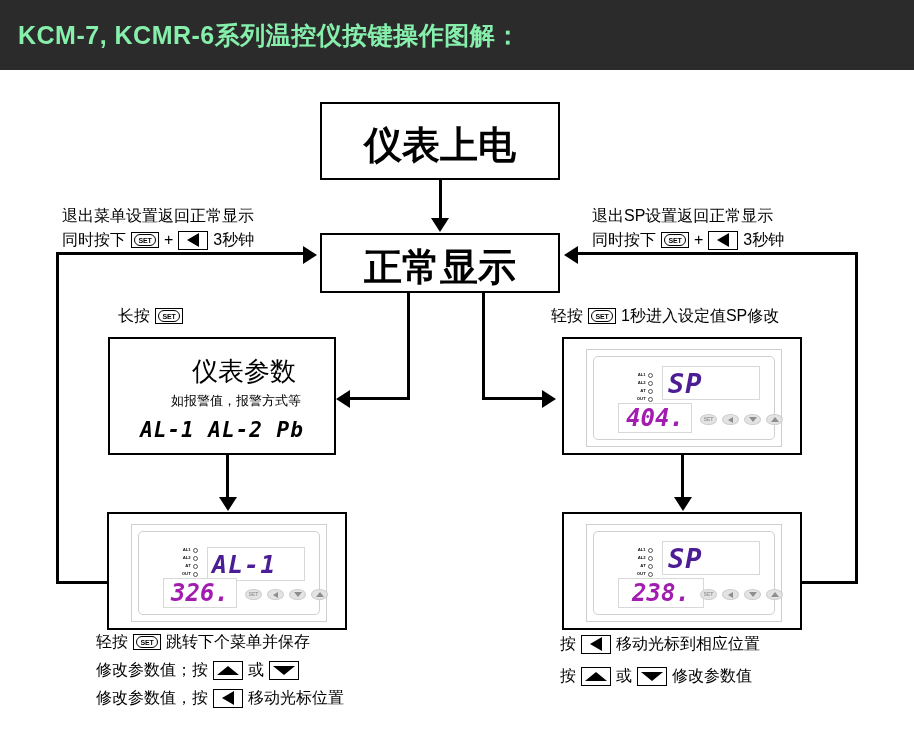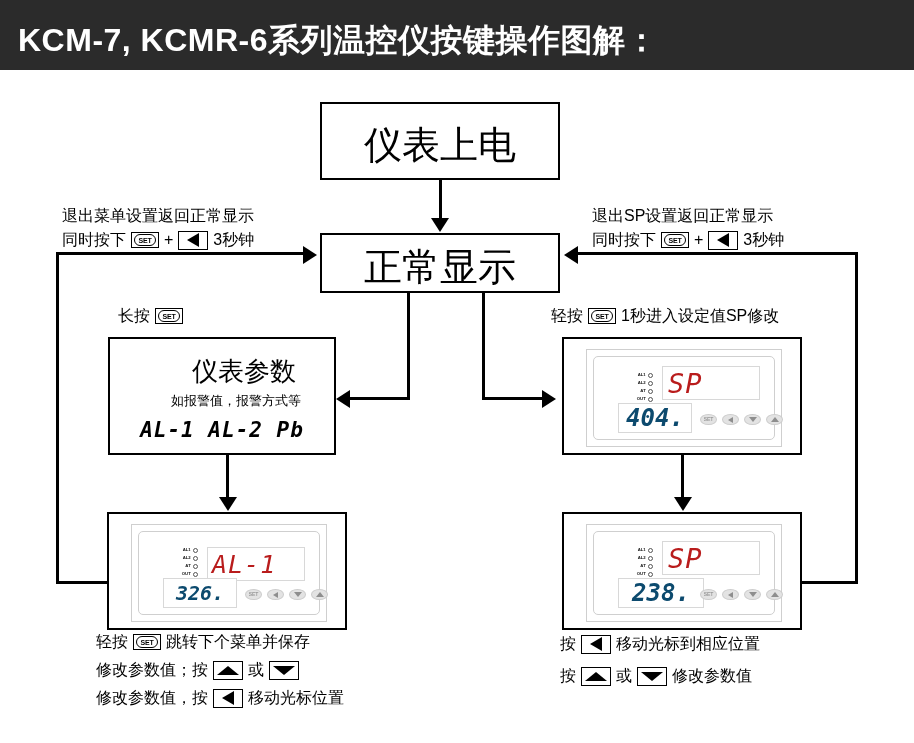--- a/index.html
+++ b/index.html
@@ -1,21 +1,21 @@
 <!DOCTYPE html>
 <html><head>
 <meta charset="utf-8">
 <style>
   html,body{margin:0;padding:0;background:#ffffff;}
   body{width:914px;height:743px;position:relative;overflow:hidden;
        font-family:"Liberation Sans","DejaVu Sans",sans-serif;color:#000;}
 
   
   .header{position:absolute;left:0;top:0;width:914px;height:70px;background:#2b2b2b;}
-  .header-title{position:absolute;left:18px;top:19px;color:#ffffff;font-size:32px;
+  .header-title{position:absolute;left:18px;top:19px;color:#86efac;font-size:25px;
        font-weight:bold;letter-spacing:.5px;white-space:nowrap;}
 
   
   .canvas{position:absolute;left:0;top:70px;width:914px;height:673px;background:#fff;}
 
   
   .box{position:absolute;border:2px solid #000;background:#fff;box-sizing:border-box;}
   .box-label{position:absolute;left:0;right:0;text-align:center;white-space:nowrap;}
 
   
@@ -47,35 +47,35 @@
   .instr{position:absolute;border:1px solid #cfcfcf;background:#fff;box-sizing:border-box;}
   .instr-inner{position:absolute;left:6px;top:6px;right:6px;bottom:6px;border:1px solid #cfcfcf;
      border-radius:5px;box-sizing:border-box;background:#fff;}
   .leds{position:absolute;left:42px;top:14px;}
   .led-row{display:flex;align-items:center;gap:2px;height:8px;}
   .led-lbl{font-size:4.5px;font-weight:bold;line-height:8px;width:10px;text-align:right;color:#111;
      transform:scale(.95);}
   .led-dot{width:5px;height:5px;border:0.8px solid #555;border-radius:50%;background:#fff;box-sizing:border-box;}
   .disp-top{position:absolute;border:1px solid #d8d8d8;background:#fff;box-sizing:border-box;
      display:flex;align-items:center;justify-content:flex-start;}
-  .seg-red{color:#b91c1c;font-family:"DejaVu Sans Mono","Liberation Mono",monospace;
-     font-weight:normal;font-style:italic;letter-spacing:1px;}
+  .seg-red{color:#4c1d95;font-family:"DejaVu Sans Mono","Liberation Mono",monospace;
+     font-weight:bold;font-style:italic;letter-spacing:1px;}
   .disp-bot{position:absolute;border:1px solid #d8d8d8;background:#fff;box-sizing:border-box;
      display:flex;align-items:center;justify-content:center;}
-  .seg-green{color:#0c4a6e;font-family:"DejaVu Sans Mono","Liberation Mono",monospace;
+  .seg-green{color:#a21caf;font-family:"DejaVu Sans Mono","Liberation Mono",monospace;
      font-weight:bold;font-style:italic;letter-spacing:0px;}
   .btn-row{position:absolute;display:flex;align-items:center;gap:5px;}
   .pbtn{width:17px;height:11px;border-radius:50%;background:#e3e3e3;border:1px solid #cdcdcd;
      display:flex;align-items:center;justify-content:center;box-sizing:border-box;}
   .pbtn span{font-size:5px;color:#9a9a9a;font-weight:bold;line-height:1;}
   .pb-l{width:0;height:0;border-top:3.5px solid transparent;border-bottom:3.5px solid transparent;border-right:5px solid #8e8e8e;}
   .pb-d{width:0;height:0;border-left:4px solid transparent;border-right:4px solid transparent;border-top:5px solid #8e8e8e;}
   .pb-u{width:0;height:0;border-left:4px solid transparent;border-right:4px solid transparent;border-bottom:5px solid #8e8e8e;}
 
-  .cn-big{font-size:38px;font-weight:400;}
+  .cn-big{font-size:38px;font-weight:700;}
   .cn-mid{font-size:26px;font-weight:500;margin-left:44px;}
   .cn-sm{font-size:13px;padding-left:28px;}
   .lcdline{font-family:"DejaVu Sans Mono","Liberation Mono",monospace;font-style:italic;
      font-weight:bold;font-size:21px;letter-spacing:1px;}
 </style>
 </head>
 <body>
 
 <div class="header">
   <div class="header-title">KCM-7, KCMR-6系列温控仪按键操作图解：</div>
@@ -232,21 +232,21 @@
           </div>
           <div class="led-row">
             <span class="led-lbl">OUT</span>
             <span class="led-dot"></span>
           </div>
         </div>
         <div class="disp-top" style="left:68px;top:9px;width:98px;height:34px;margin-top:6px;">
           <span class="seg-red" style="font-size:25px;margin-left:4px;">AL-1</span>
         </div>
         <div class="disp-bot" style="left:24px;top:46px;width:74px;height:30px;">
-          <span class="seg-green" style="font-size:20px;">326.</span>
+          <span class="seg-green" style="font-size:24px;">326.</span>
         </div>
         <div class="btn-row" style="left:106px;top:57px;">
           <span class="pbtn">
               <span>SET</span>
             </span>
           <span class="pbtn">
               <span class="pb-l"></span>
             </span>
           <span class="pbtn">
               <span class="pb-d"></span>

